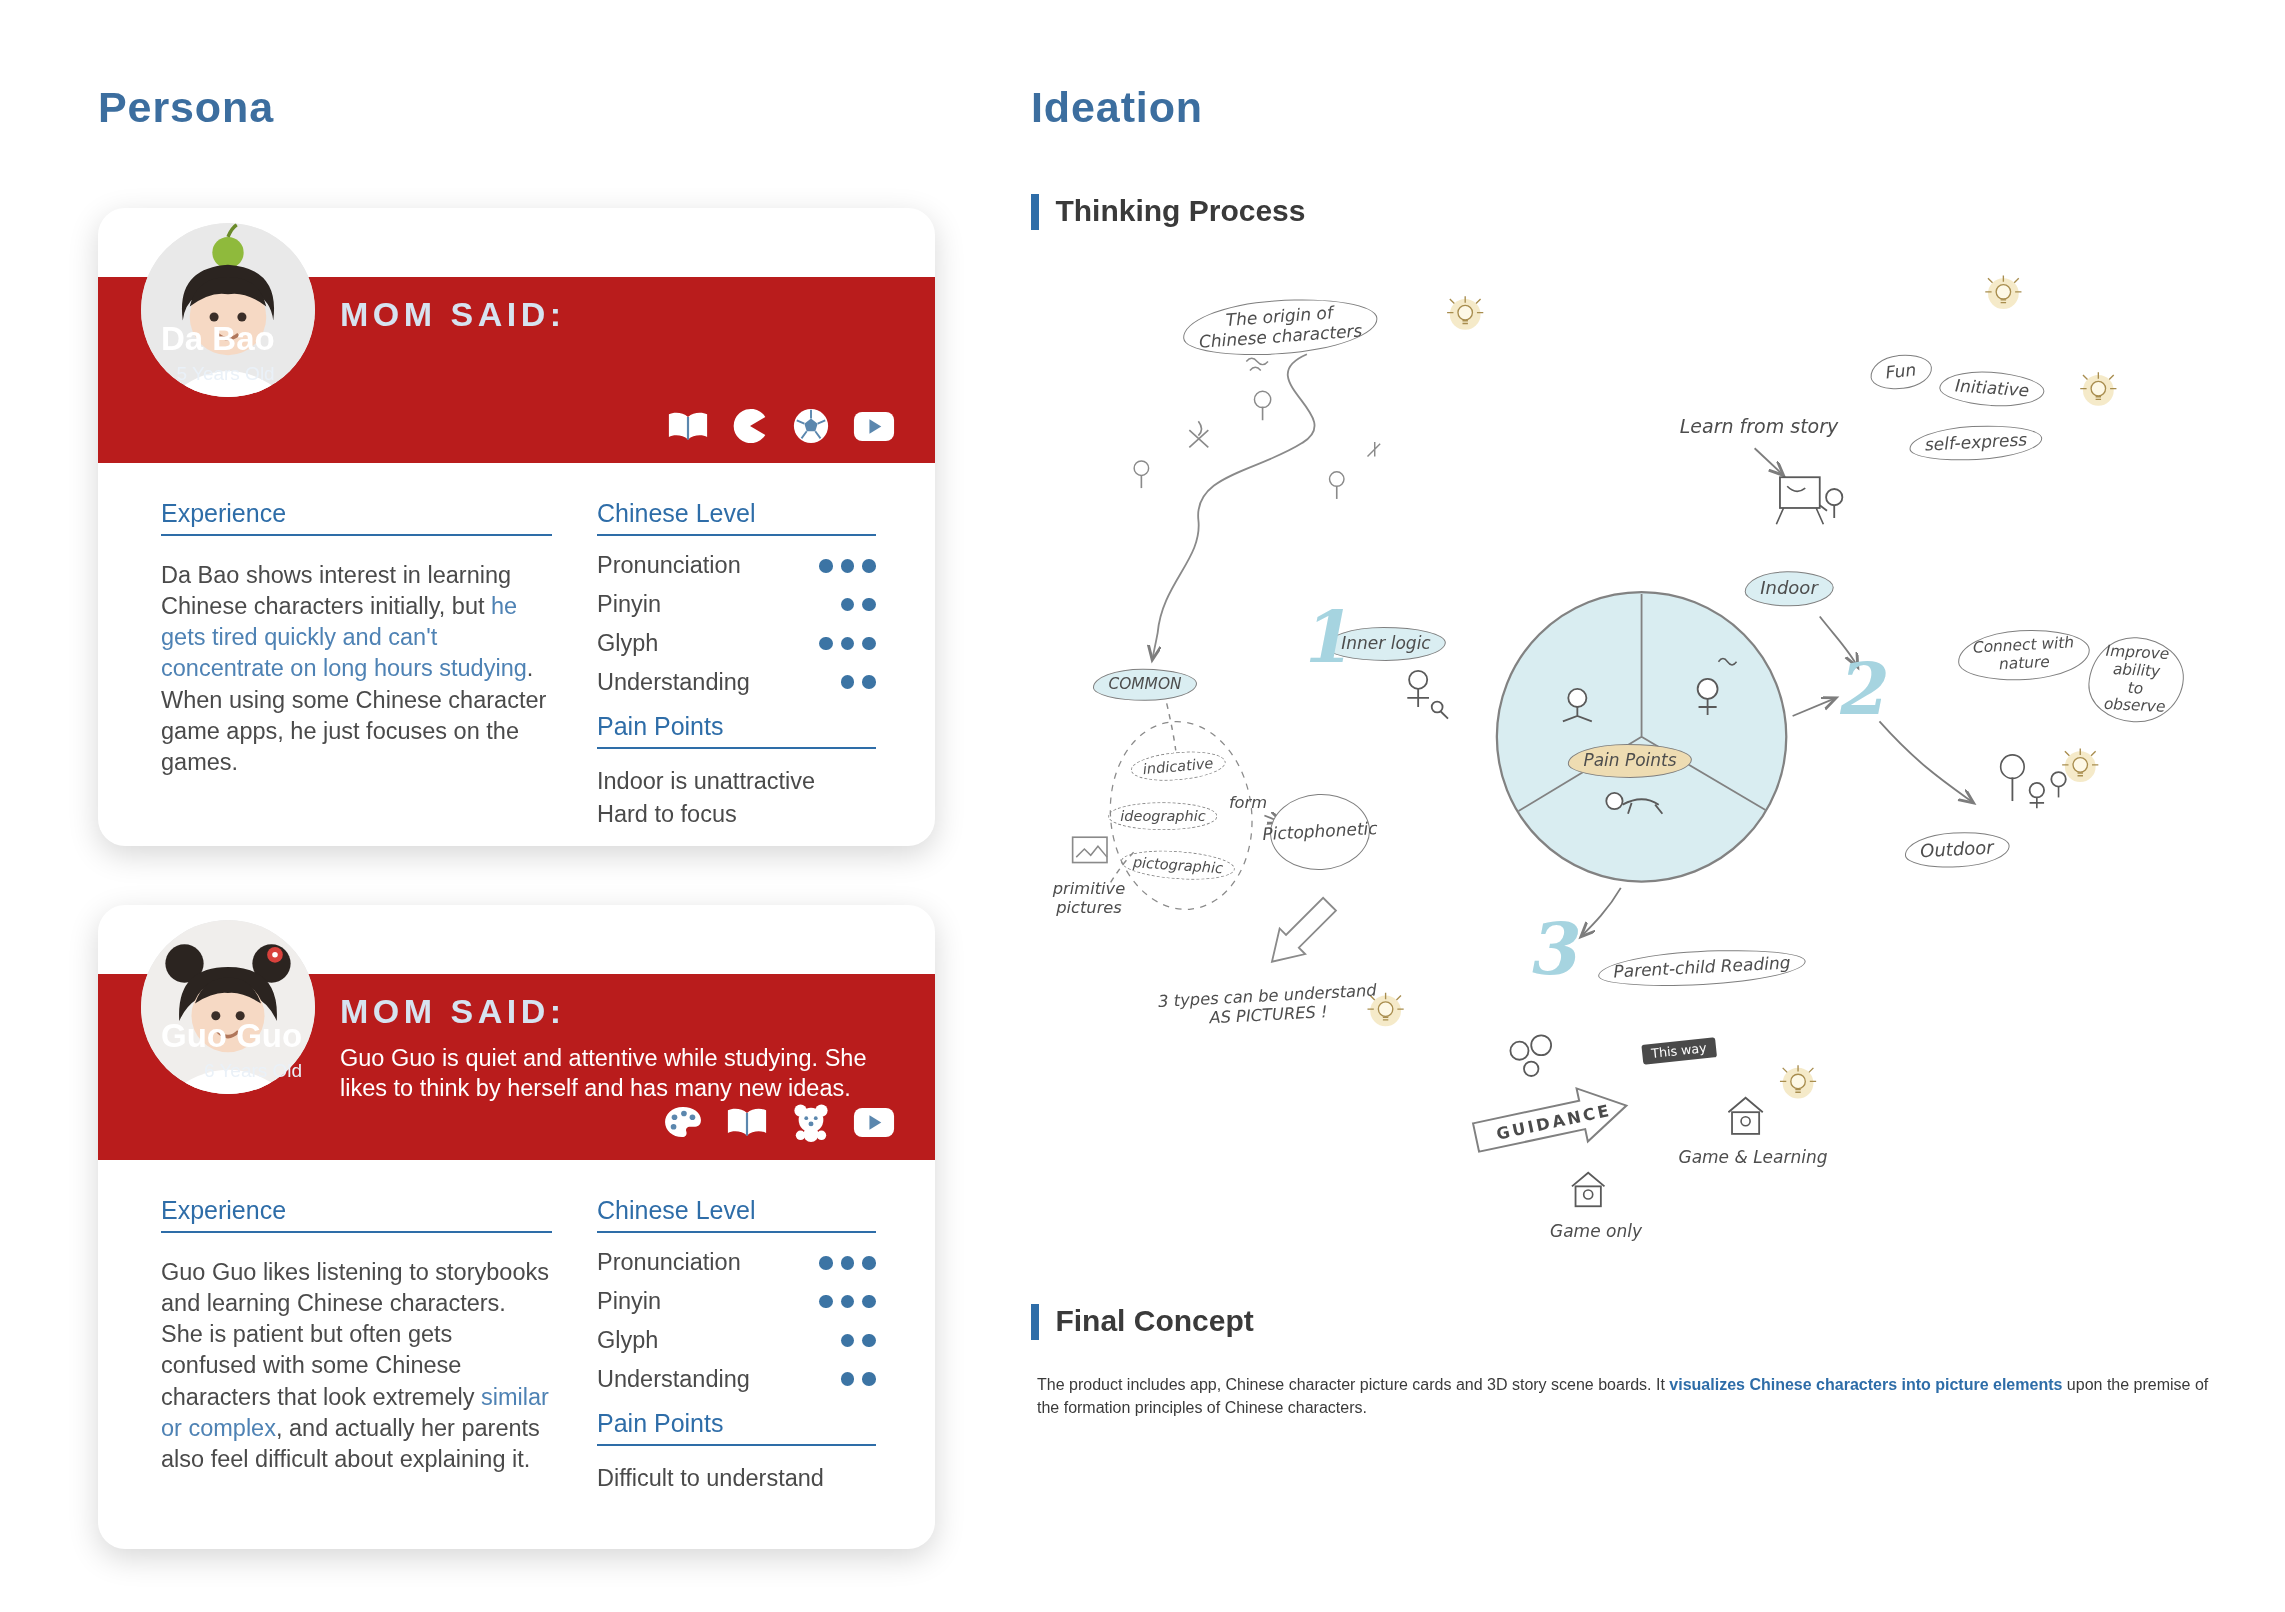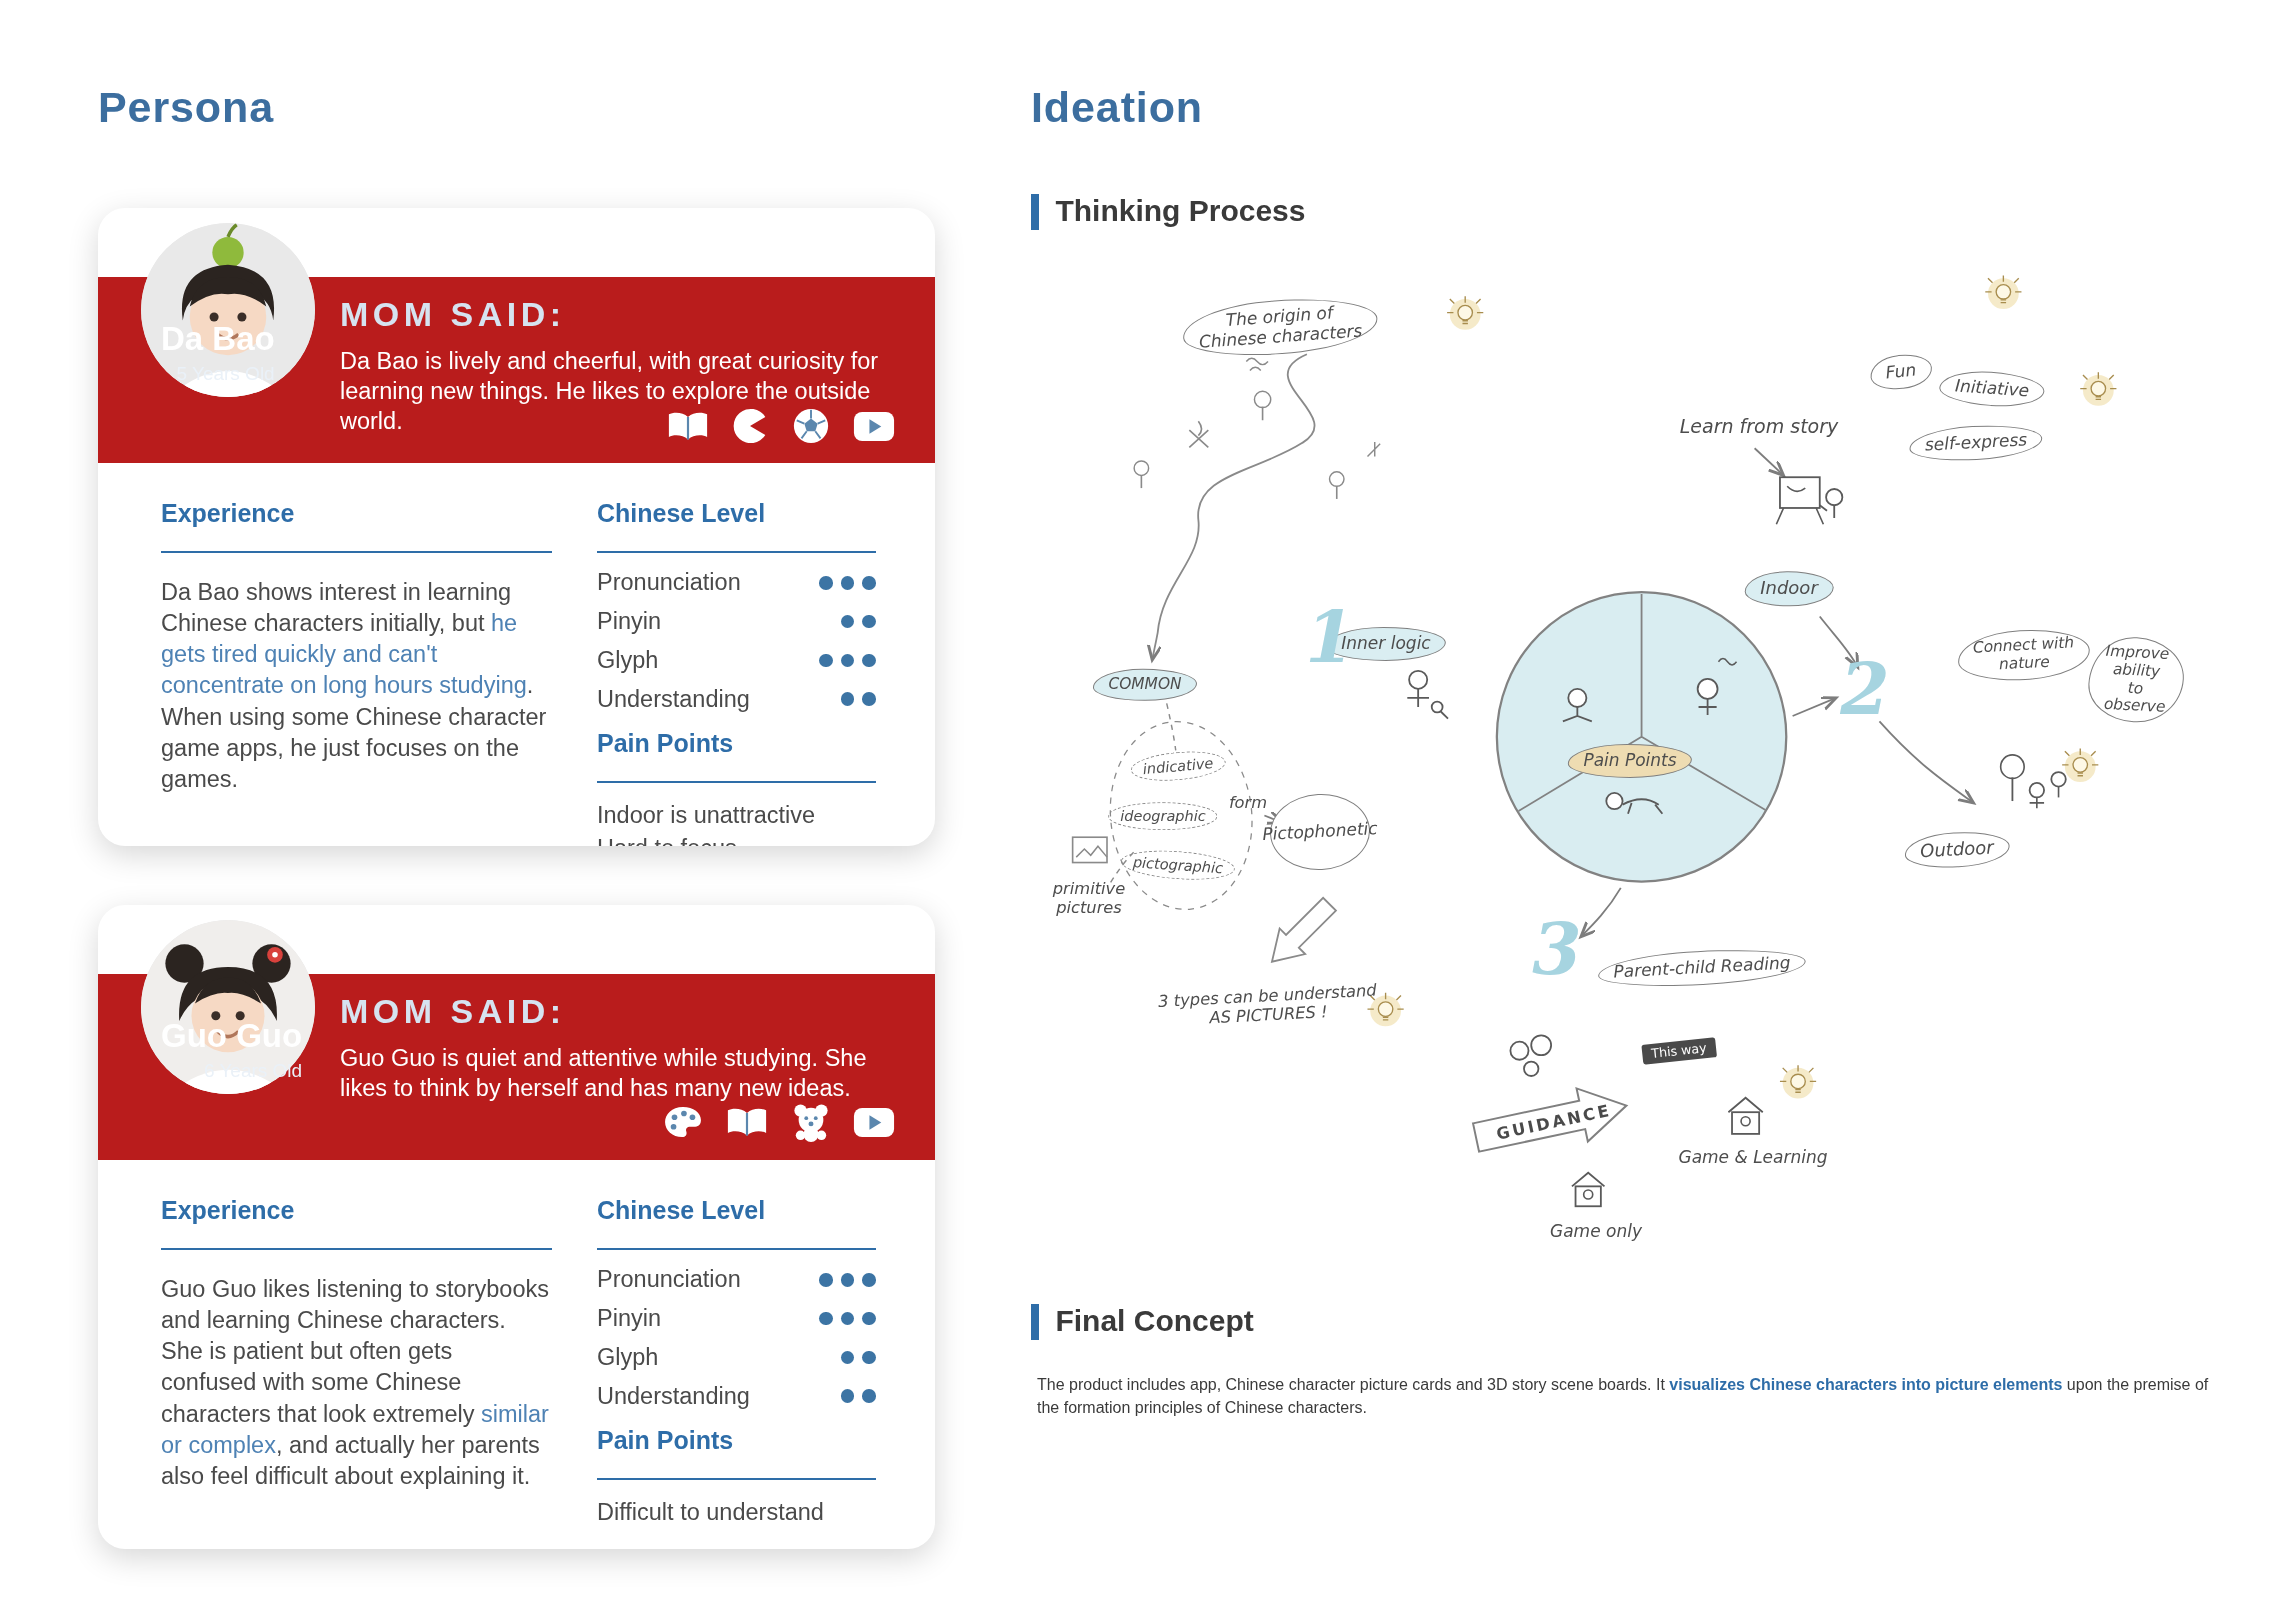--- a/index.html
+++ b/index.html
@@ -27,21 +27,21 @@
   .p-name{font-size:33px;font-weight:bold;color:#ffffff;line-height:1;}
   .p-age{font-size:19px;color:#eaf1f8;margin-top:8.1px;}
   .momsaid{position:absolute;left:242px;top:18px;right:33px;}
   .momsaid-title{font-size:34px;font-weight:800;letter-spacing:4.5px;color:#d6e3f0;}
   .momsaid-text{margin-top:11.8px;font-size:23.5px;line-height:1.28;color:#ffffff;width:543px;}
   .banner-icons{position:absolute;right:40px;bottom:18px;display:flex;gap:23.5px;align-items:center;z-index:3;}
   .banner-icons svg{display:block;}
 
   .col-exp{position:absolute;left:63px;top:291px;width:391px;}
   .col-lvl{position:absolute;left:499px;top:291px;width:279px;}
-  .colhead{margin:0 0 16.3px 0;padding-bottom:23px;font-size:25px;font-weight:bold;color:#2e6da8;
+  .colhead{margin:0 0 16.3px 0;padding-bottom:6px;font-size:25px;font-weight:normal;color:#2e6da8;
            border-bottom:2.7px solid #2e6da8;}
   .exp-text{font-size:23.5px;line-height:1.33;color:#4a4a4a;}
   .hl{color:#4e82b4;}
   .lvl-row{display:flex;justify-content:space-between;align-items:center;margin-bottom:11.8px;
            font-size:23.5px;color:#4a4a4a;}
   .dots{display:flex;gap:8.1px;}
   .dot{width:13.6px;height:13.6px;border-radius:50%;background:#3c74a4;display:inline-block;}
   .ph{margin-top:16.3px;}
   .pain-line{font-size:23.5px;line-height:1.4;color:#4a4a4a;}
 
@@ -77,21 +77,20 @@
 <body>
 
 <div class="page">
 
   <h1 class="section-title" id="persona-title">Persona</h1>
 
   <section class="card" id="card-dabao">
     <div class="banner">
       <div class="momsaid">
         <div class="momsaid-title">MOM SAID:</div>
-        <div class="momsaid-text">Da Bao is lively and cheerful, with great curiosity for learning new things. He likes to explore the outside world.</div>
       </div>
       <div class="banner-icons">
         <span>
           <svg viewBox="0 0 48 38" width="42" height="33">
               <path d="M24 8 C18 2 7 2 2 5 V31 C7 28 18 28 24 34 C30 28 41 28 46 31 V5 C41 2 30 2 24 8 Z" fill="#fff"></path>
               <path d="M24 8 V34" stroke="#5b87ae" stroke-width="2.5" fill="none"></path>
             </svg>
         </span>
         <span>
           <svg viewBox="0 0 40 40" width="36" height="36">

